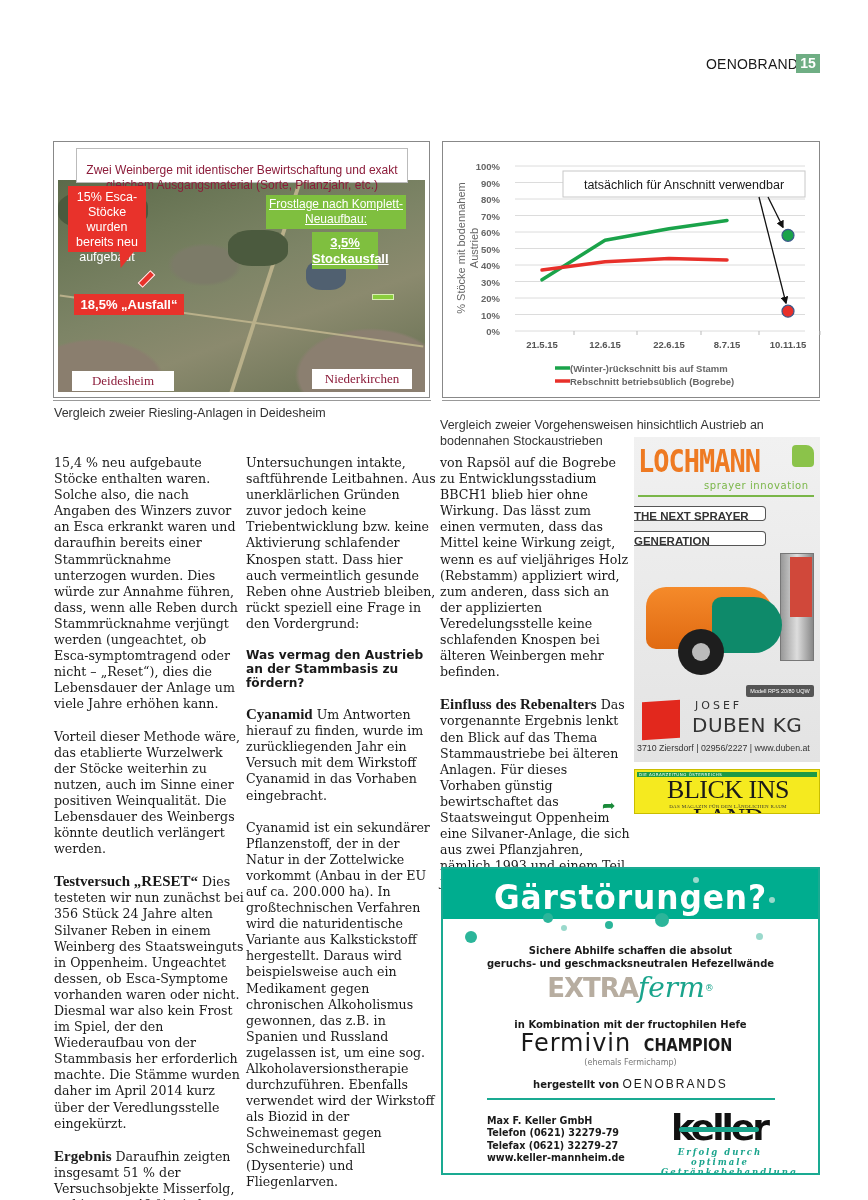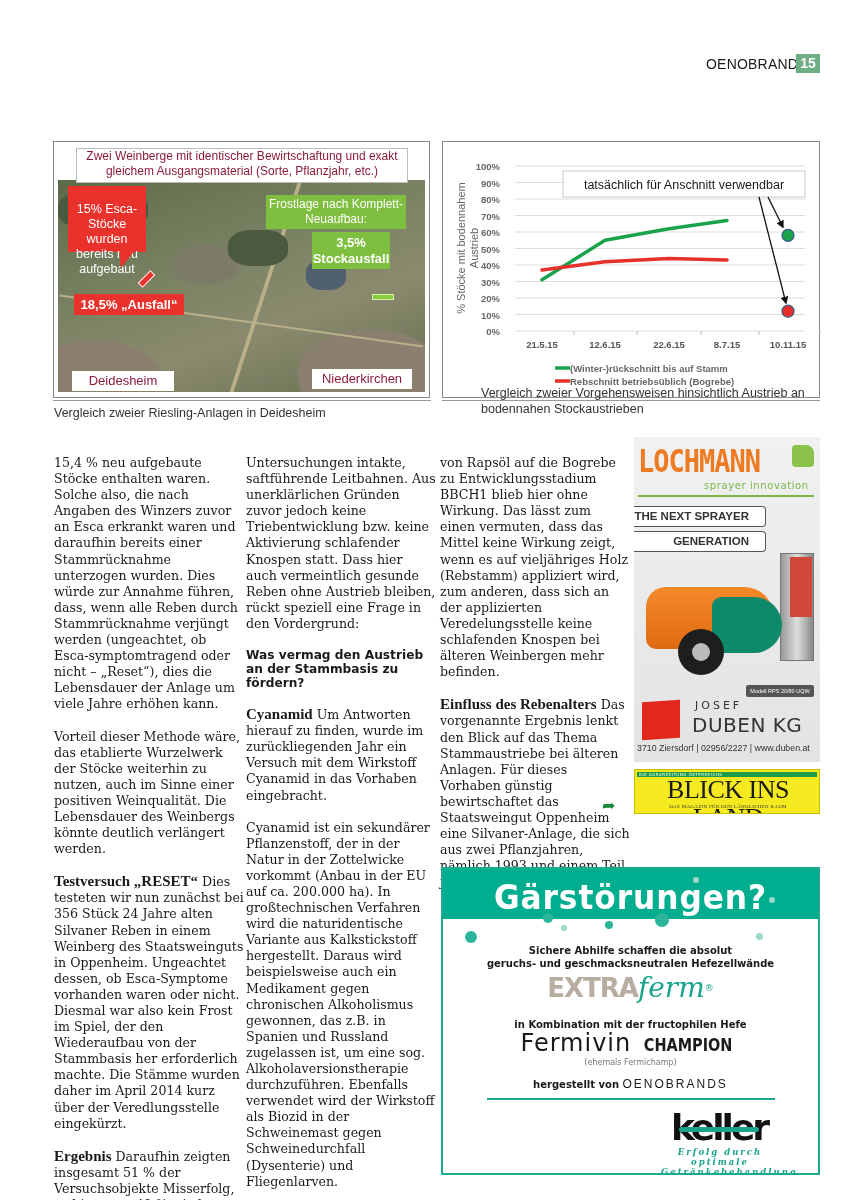--- a/index.html
+++ b/index.html
@@ -12,61 +12,61 @@
   .fig1 { left: 53px; top: 141px; width: 377px; height: 257px; border: 1px solid #888; background: #fff; overflow: hidden; }
   .aerial { position: absolute; left: 4px; top: 38px; width: 367px; height: 212px;
     background:
       radial-gradient(ellipse at 10% 95%, #8a7e6e 0 14%, transparent 15%),
       radial-gradient(ellipse at 85% 92%, #8b7f70 0 16%, transparent 17%),
       radial-gradient(ellipse at 40% 40%, #7c7b68 0 10%, transparent 12%),
       linear-gradient(160deg, #5c6a4a 0%, #6f7a5a 25%, #7d8466 45%, #8b8a6e 65%, #757a5d 85%, #6a6f55 100%);
   }
   .aerial .road { position: absolute; background: #b9b08a; }
   .aerial .dark { position: absolute; background: #4b5a3e; border-radius: 40%; }
-  .fig1-title { position: absolute; left: 22px; top: 6px; width: 332px; height: 35px; background: #fff; border: 1px solid #bbb; color: #8c1c3a; font-family: "Liberation Sans", sans-serif; font-size: 12px; line-height: 15px; text-align: center; padding-top: 0; }
+  .fig1-title { position: absolute; left: 22px; top: 6px; width: 332px; height: 35px; background: #fff; border: 1px solid #bbb; color: #8c1c3a; font-family: "Liberation Sans", sans-serif; font-size: 12px; line-height: 15px; text-align: center; padding-top: 14px; }
   .red-box { position: absolute; background: #e8322b; color: #fff; font-family: "Liberation Sans", sans-serif; text-align: center; }
-  .esca-box { left: 14px; top: 44px; width: 78px; height: 66px; font-size: 12.5px; line-height: 15px; padding-top: 16px; }
+  .esca-box { left: 14px; top: 44px; width: 78px; height: 66px; font-size: 12.5px; line-height: 15px; padding-top: 4px; }
   .esca-pointer { position: absolute; left: 62px; top: 108px; width: 0; height: 0; border-left: 8px solid transparent; border-right: 8px solid transparent; border-top: 18px solid #e8322b; transform: skewX(-20deg); }
   .ausfall-box { left: 20px; top: 152px; width: 110px; height: 21px; font-weight: bold; font-size: 13px; line-height: 21px; }
   .red-plot { position: absolute; left: 89px; top: 128px; width: 7px; height: 18px; background: #e8322b; border: 1px solid #fff; transform: rotate(45deg); }
-  .green-box { position: absolute; background: #7fbf3f; color: #fff; font-family: "Liberation Sans", sans-serif; text-align: center; }
+  .green-box { position: absolute; background: #7fbf3f; color: #fff; font-family: "Liberation Sans", sans-serif; text-align: center; text-decoration: underline; }
   .frost-box { left: 212px; top: 53px; width: 140px; height: 34px; font-size: 12px; line-height: 15px; padding-top: 2px; }
-  .stock-box { left: 258px; top: 90px; width: 78px; height: 37px; font-size: 13px; line-height: 16px; font-weight: bold; padding-top: 3px; }
+  .stock-box { left: 258px; top: 90px; width: 66px; height: 37px; font-size: 13px; line-height: 16px; font-weight: bold; padding-top: 3px; }
   .green-plot { position: absolute; left: 318px; top: 152px; width: 22px; height: 6px; background: #8acd3e; border: 1px solid #d8efb2; }
-  .place-label { position: absolute; background: #fff; color: #8c1c3a; font-family: Liberation Sans, sans-serif; font-size: 13px; height: 20px; line-height: 20px; text-align: center; }
+  .place-label { position: absolute; background: #fff; color: #8c1c3a; font-family: Liberation Serif, serif; font-size: 13px; height: 20px; line-height: 20px; text-align: center; }
   .place-deid { left: 18px; top: 229px; width: 102px; }
   .place-nied { left: 258px; top: 227px; width: 100px; }
 
   
   .fig2 { left: 442px; top: 141px; width: 378px; height: 257px; border: 1px solid #888; background: #fff; }
   .fig2 svg { position: absolute; left: 0; top: 0; }
 
   .caption { font-family: "Liberation Sans", sans-serif; font-size: 12.5px; color: #333; line-height: 16px; font-weight: 300; }
   .cap1 { left: 54px; top: 405px; width: 380px; }
-  .cap2 { left: 440px; top: 385px; width: 380px; margin-left: 41px; }
+  .cap2 { left: 440px; top: 417px; width: 380px; }
   .rule1 { left: 53px; top: 400px; width: 378px; height: 1px; background: #999; }
   .rule2 { left: 442px; top: 400px; width: 378px; height: 1px; background: #999; }
 
   .col { position: absolute; font-size: 12.6px; line-height: 16.1px; color: #1a1a1a; }
   .col p { margin: 0; }
   .col .gap { height: 16px; }
   .col .hd { font-family: Liberation Serif, serif; font-weight: bold; font-size: 15px; }
   .col .sub { font-family: "DejaVu Sans", sans-serif; font-weight: bold; font-size: 12.2px; line-height: 14px; }
   .col1 { left: 54px; top: 455px; width: 190px; }
   .col2 { left: 246px; top: 455px; width: 190px; }
   .col3 { left: 440px; top: 455px; width: 190px; }
   .arrow-icon { left: 602px; top: 796px; color: #1a8a3a; font-size: 16px; font-family: "DejaVu Sans", sans-serif; }
 
   
   .ad-loch { left: 634px; top: 437px; width: 186px; height: 325px; background: linear-gradient(#f1f1f1, #e3e3e3); overflow: hidden; }
   .loch-logo { position: absolute; left: 4px; top: 6px; font-family: "DejaVu Sans Mono", monospace; font-weight: bold; font-size: 27px; color: #ee7a22; letter-spacing: -1px; transform: scaleY(1.15); transform-origin: left top; }
   .loch-square { position: absolute; left: 158px; top: 8px; width: 22px; height: 22px; background: #8bc34a; border-radius: 4px 8px 4px 4px; }
   .loch-tag { position: absolute; left: 70px; top: 43px; font-family: "DejaVu Sans", sans-serif; font-size: 10px; color: #7ab648; letter-spacing: 0.6px; }
   .loch-line { position: absolute; left: 4px; top: 58px; width: 176px; height: 2px; background: #7ab648; }
-  .loch-pill { position: absolute; left: 0; height: 21px; background: #fff; border: 1px solid #555; border-left: none; border-radius: 0 4px 4px 0; font-family: "Liberation Sans", sans-serif; font-size: 11.5px; font-weight: bold; color: #333; text-align: right; padding-right: 16px; line-height: 19px; }
+  .loch-pill { position: absolute; left: 0; height: 15px; background: #fff; border: 1px solid #555; border-left: none; border-radius: 0 4px 4px 0; font-family: "Liberation Sans", sans-serif; font-size: 11.5px; font-weight: bold; color: #333; text-align: left; padding-right: 16px; line-height: 19px; }
   .pill1 { top: 69px; width: 132px; }
   .pill2 { top: 94px; width: 132px; }
   .sprayer { position: absolute; left: 8px; top: 120px; width: 176px; height: 135px; }
   .sprayer .tank { position: absolute; left: 4px; top: 30px; width: 128px; height: 62px; background: linear-gradient(#f58a2a, #e06a12); border-radius: 20px 30px 20px 10px; }
   .sprayer .tank-green { position: absolute; left: 70px; top: 40px; width: 70px; height: 56px; background: #0e8a6a; border-radius: 10px 30px 30px 10px; }
   .sprayer .wheel { position: absolute; left: 36px; top: 72px; width: 46px; height: 46px; background: #1e1e1e; border-radius: 50%; }
   .sprayer .hub { position: absolute; left: 50px; top: 86px; width: 18px; height: 18px; background: #bbb; border-radius: 50%; }
   .sprayer .boom { position: absolute; left: 138px; top: -4px; width: 34px; height: 108px; background: linear-gradient(90deg, #999, #ddd, #888); border: 1px solid #777; }
   .sprayer .boom-red { position: absolute; left: 148px; top: 0px; width: 22px; height: 60px; background: #d0483a; }
   .model-badge { position: absolute; left: 112px; top: 248px; width: 68px; height: 12px; background: #555; color: #fff; font-family: "Liberation Sans", sans-serif; font-size: 5.5px; line-height: 12px; border-radius: 2px; text-align: center; }
@@ -275,19 +275,25 @@
   </div>
   <div class="k-text k-line3">in Kombination mit der fructophilen Hefe</div>
   <div class="fermivin">
     <span class="fv">Fermivin</span>&nbsp;<span class="ch">CHAMPION</span>
   </div>
   <div class="k-text k-ehemals">(ehemals Fermichamp)</div>
   <div class="k-text k-herg">
     <span>hergestellt von </span><span class="oeno">OENOBRANDS</span>
   </div>
   <div class="k-rule"></div>
+  <div class="k-contact">
+    <div>Max F. Keller GmbH</div>
+    <div>Telefon (0621) 32279-79</div>
+    <div>Telefax (0621) 32279-27</div>
+    <div>www.keller-mannheim.de</div>
+  </div>
   <div class="k-logo">keller</div>
   <div class="k-wave"></div>
   <div class="k-slogan">
     <div>Erfolg durch optimale</div>
     <div>Getränkebehandlung</div>
   </div>
 </div>
 
 </body></html>

